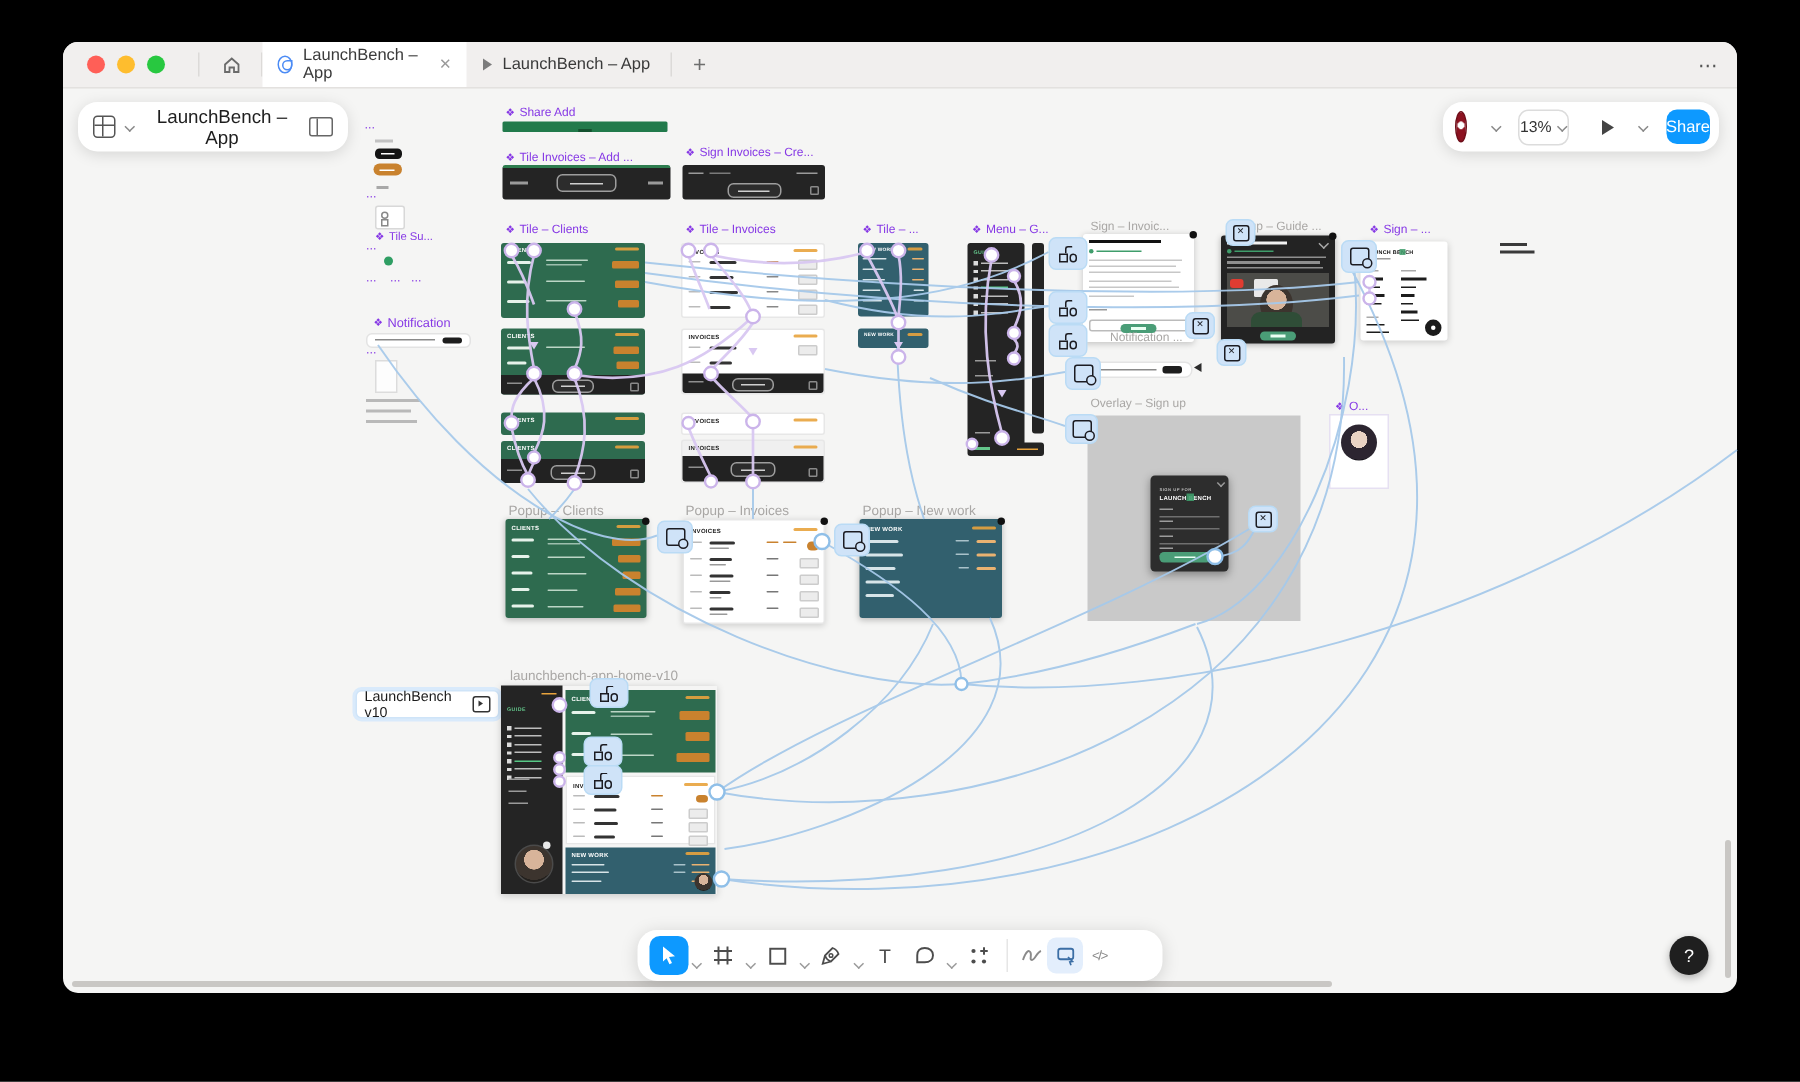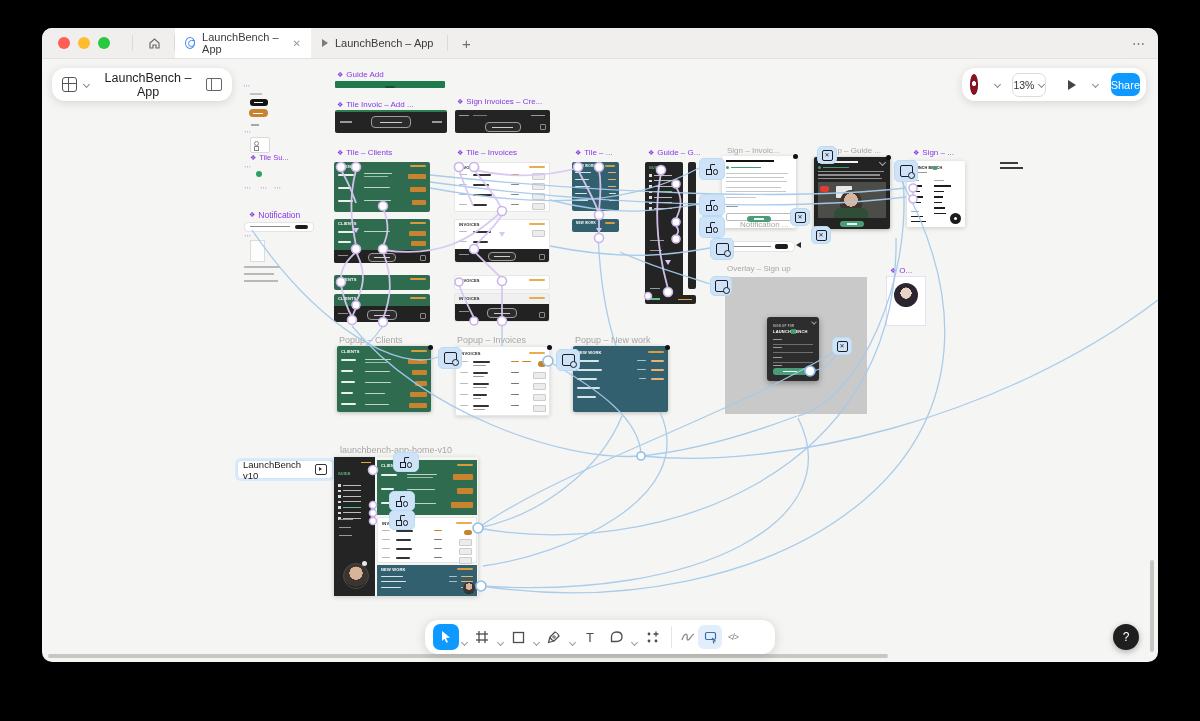--- a/index.html
+++ b/index.html
@@ -182,29 +182,29 @@
     <i class="abs" style="left:50px;top:2px;width:13px;height:4px;background:#1d1d1d;border-radius:2px"></i>
   </div>
   <div class="abs pdots" style="left:244px;top:234px">⋯</div>
   <div class="abs bar" style="left:250px;top:240px;width:13px;height:20px;background:#fdfdfd;border:1px solid #dcdcdc"></div>
   <div class="abs bar" style="left:244px;top:266px;width:36px;height:2px;background:#b9b9b9"></div>
   <div class="abs bar" style="left:244px;top:273px;width:30px;height:2px;background:#b9b9b9"></div>
   <div class="abs bar" style="left:244px;top:280px;width:34px;height:2px;background:#b9b9b9"></div>
 
   <div class="abs clabel" style="left:337px;top:70px">
     <span class="dmd">❖</span>
-    <span>Guide Add</span>
+    <span>Share Add</span>
   </div>
   <div class="abs bar" style="left:335px;top:81px;width:110px;height:7px;background:#217a4b;border-radius:1px">
     <i class="abs" style="left:50%;bottom:0;width:9px;height:2px;background:#14512f;transform:translateX(-50%)"></i>
   </div>
 
   <div class="abs clabel" style="left:337px;top:100px">
     <span class="dmd">❖</span>
-    <span>Tile Invoic – Add ...</span>
+    <span>Tile Invoices – Add ...</span>
   </div>
   <div class="abs panel p-dark" style="left:335px;top:110px;width:112px;height:23px;border-top:2px solid #2e7d4f">
     <i class="abs" style="left:5px;top:9px;width:12px;height:1.5px;background:#9a9a9a"></i>
     <span class="addpill" style="top:4px;width:38px;height:10px"></span>
     <i class="abs" style="right:5px;top:9px;width:10px;height:1.5px;background:#9a9a9a"></i>
   </div>
 
   <div class="abs clabel" style="left:457px;top:97px">
     <span class="dmd">❖</span>
     <span>Sign Invoices – Cre...</span>
@@ -385,21 +385,21 @@
   </div>
   <div class="abs panel p-teal" style="left:572px;top:219px;width:47px;height:13px">
     <div class="phead" style="height:8px">
         <span class="ht w" style="font-size:3.2px">NEW WORK</span>
         <span class="hr" style="width:10px"></span>
       </div>
   </div>
 
   <div class="abs clabel" style="left:648px;top:148px">
     <span class="dmd">❖</span>
-    <span>Guide – G...</span>
+    <span>Menu – G...</span>
   </div>
   <div class="abs panel p-dark" style="left:645px;top:162px;width:38px;height:135px;padding:4px;box-sizing:border-box">
     <div class="gd-title">GUIDE</div>
     <div style="height:3px"></div>
     <div class="chk"></div>
       <div class="chk"></div>
       <div class="chk"></div>
       <div class="chk grn"></div>
     <div class="chk"></div>
       <div class="chk"></div>

